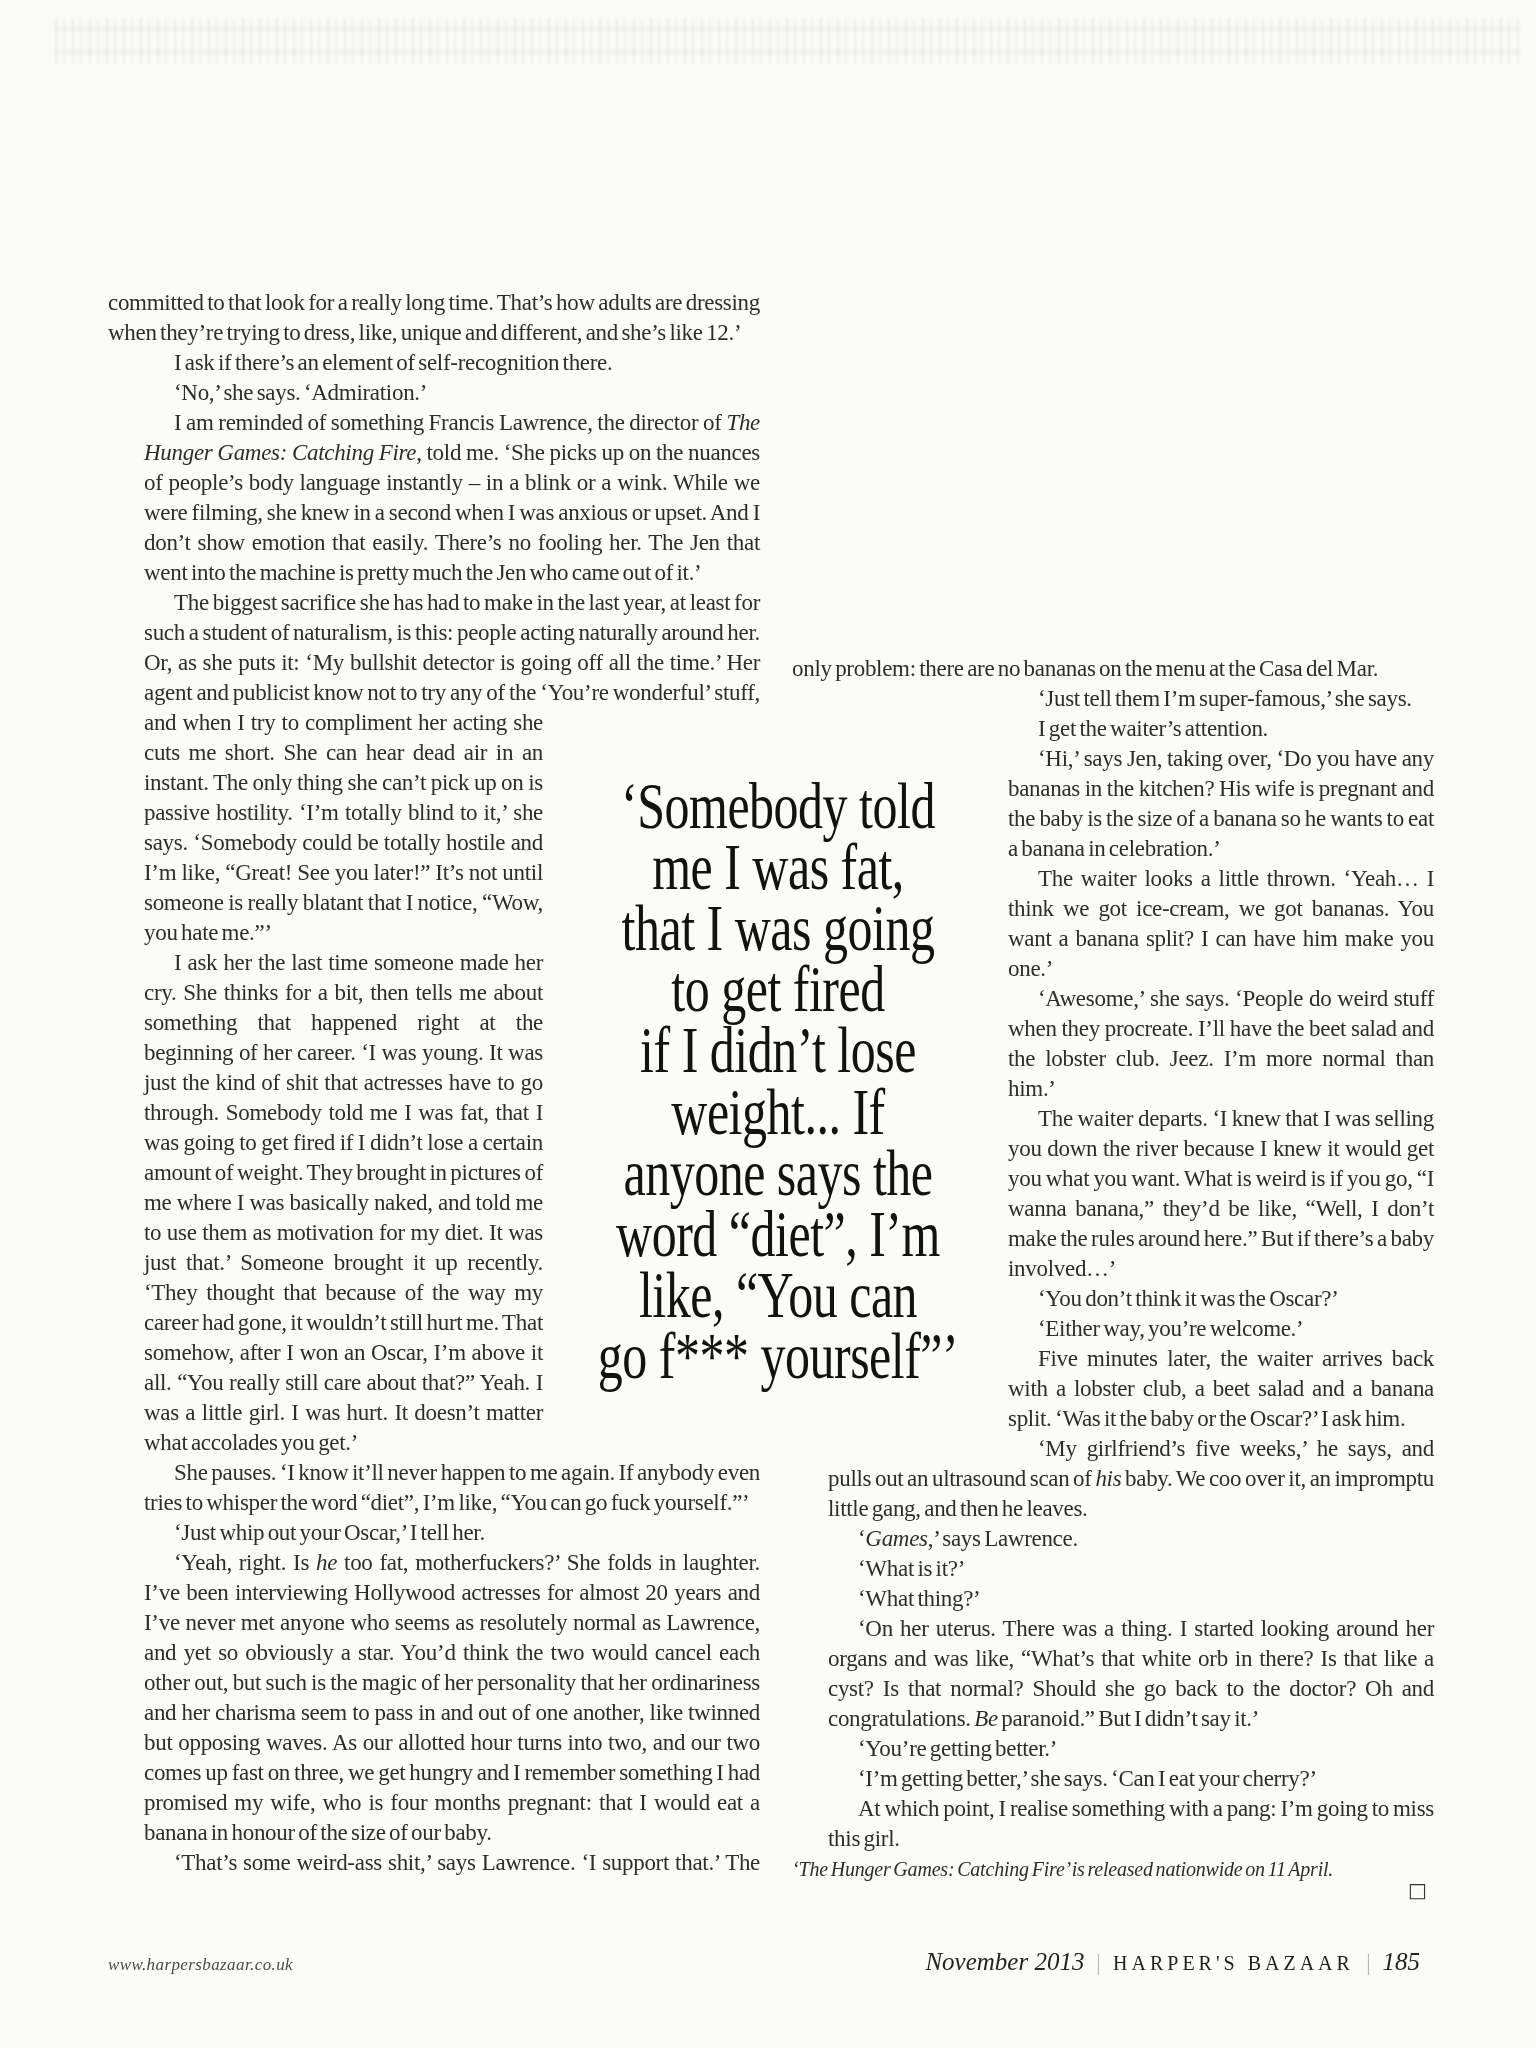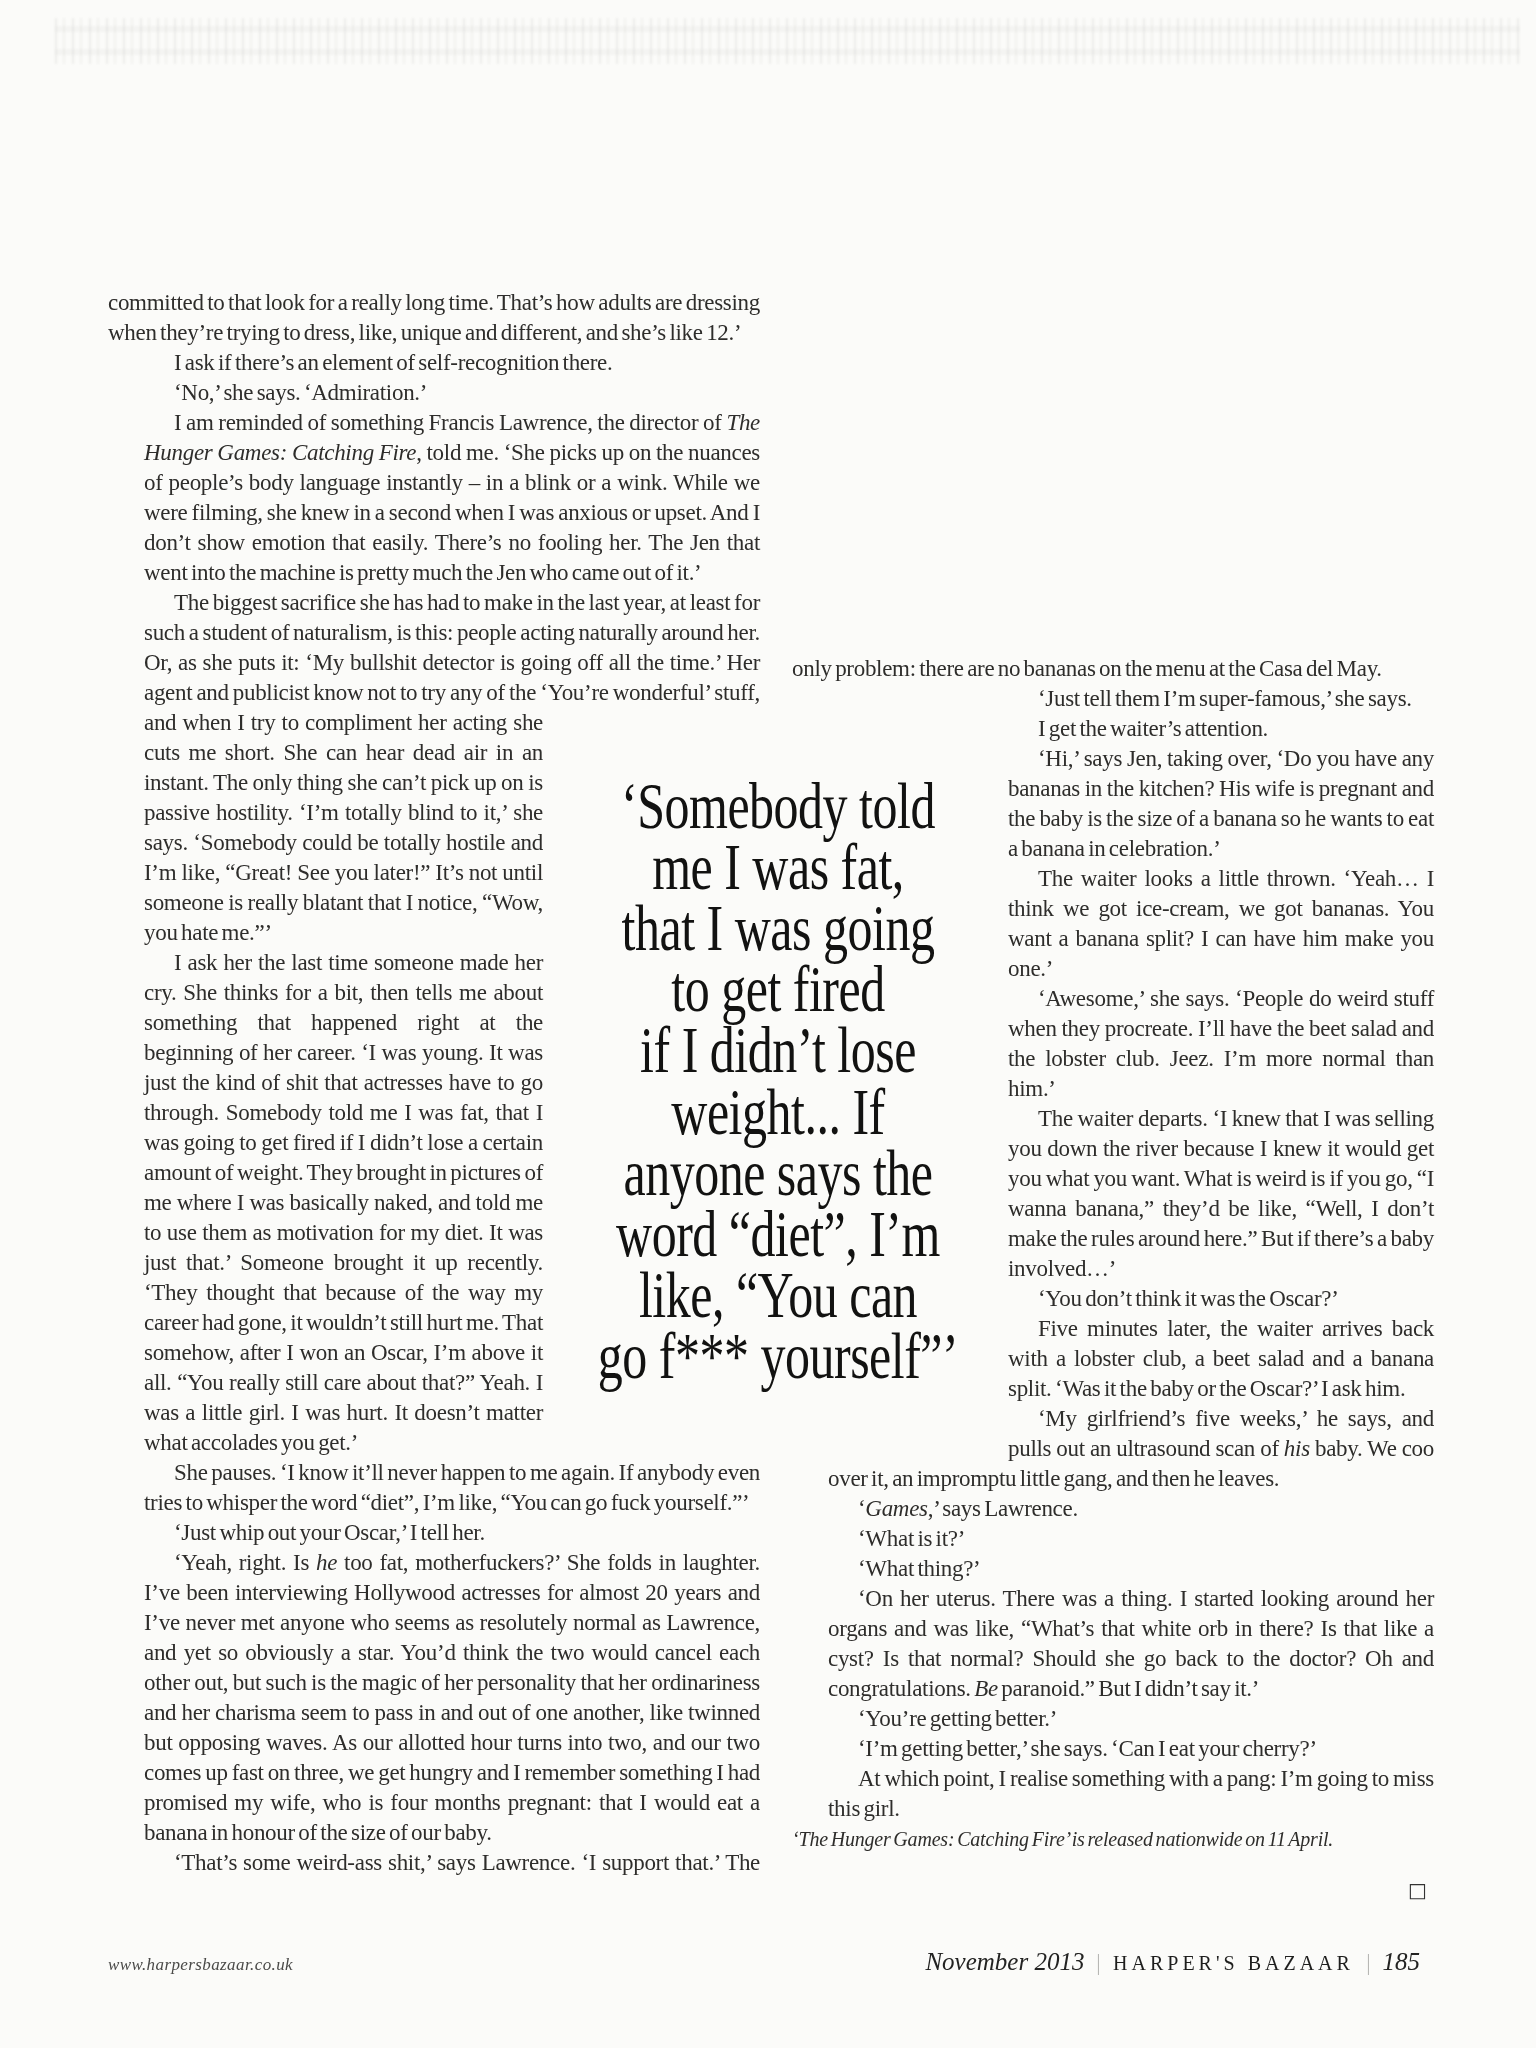--- a/index.html
+++ b/index.html
@@ -82,28 +82,29 @@
 to get fired
 if I didn’t lose
 weight... If
 anyone says the
 word “diet”, I’m
 like, “You can
 go f*** yourself”’</div>
 
 <div class="col right">
   <div class="spacer-l"></div>
-<p><span>only problem: there are no bananas on the menu at the Casa del May.</span></p>
+<p><span>only problem: there are no bananas on the menu at the Casa del Mar.</span></p>
     <p class="in"><span>‘Just tell them I’m super-famous,’ she says.</span></p>
     <p class="in"><span>I get the waiter’s attention.</span></p>
     <p class="in"><span>‘Hi,’ says Jen, taking over, ‘Do you have any bananas in the kitchen? His wife is pregnant and the baby is the size of a banana so he wants to eat a banana in celebration.’</span></p>
     <p class="in"><span>The waiter looks a little thrown. ‘Yeah… I think we got ice-cream, we got bananas. You want a banana split? I can have him make you one.’</span></p>
     <p class="in"><span>‘Awesome,’ she says. ‘People do weird stuff when they procreate. I’ll have the beet salad and the lobster club. Jeez. I’m more normal than him.’</span></p>
     <p class="in"><span>The waiter departs. ‘I knew that I was selling you down the river because I knew it would get you what you want. What is weird is if you go, “I wanna banana,” they’d be like, “Well, I don’t make the rules around here.” But if there’s a baby involved…’</span></p>
     <p class="in"><span>‘You don’t think it was the Oscar?’</span></p>
+    <p class="in"><span>‘Either way, you’re welcome.’</span></p>
     <p class="in"><span>Five minutes later, the waiter arrives back with a lobster club, a beet salad and a banana split. ‘Was it the baby or the Oscar?’ I ask him.</span></p>
     <p class="in"><span>‘My girlfriend’s five weeks,’ he says, and pulls out an ultrasound scan of </span><em>his</em><span> baby. We coo over it, an impromptu little gang, and then he leaves.</span></p>
     <p class="in"><span>‘</span><em>Games</em><span>,’ says Lawrence.</span></p>
     <p class="in"><span>‘What is it?’</span></p>
     <p class="in"><span>‘What thing?’</span></p>
     <p class="in"><span>‘On her uterus. There was a thing. I started looking around her organs and was like, “What’s that white orb in there? Is that like a cyst? Is that normal? Should she go back to the doctor? Oh and congratulations. </span><em>Be</em><span> paranoid.” But I didn’t say it.’</span></p>
     <p class="in"><span>‘You’re getting better.’</span></p>
     <p class="in"><span>‘I’m getting better,’ she says. ‘Can I eat your cherry?’</span></p>
     <p class="in"><span>At which point, I realise something with a pang: I’m going to miss this girl.</span></p>
     <p class="credit"><em>‘The Hunger Games: Catching Fire’ is released nationwide on 11 April.</em></p>

